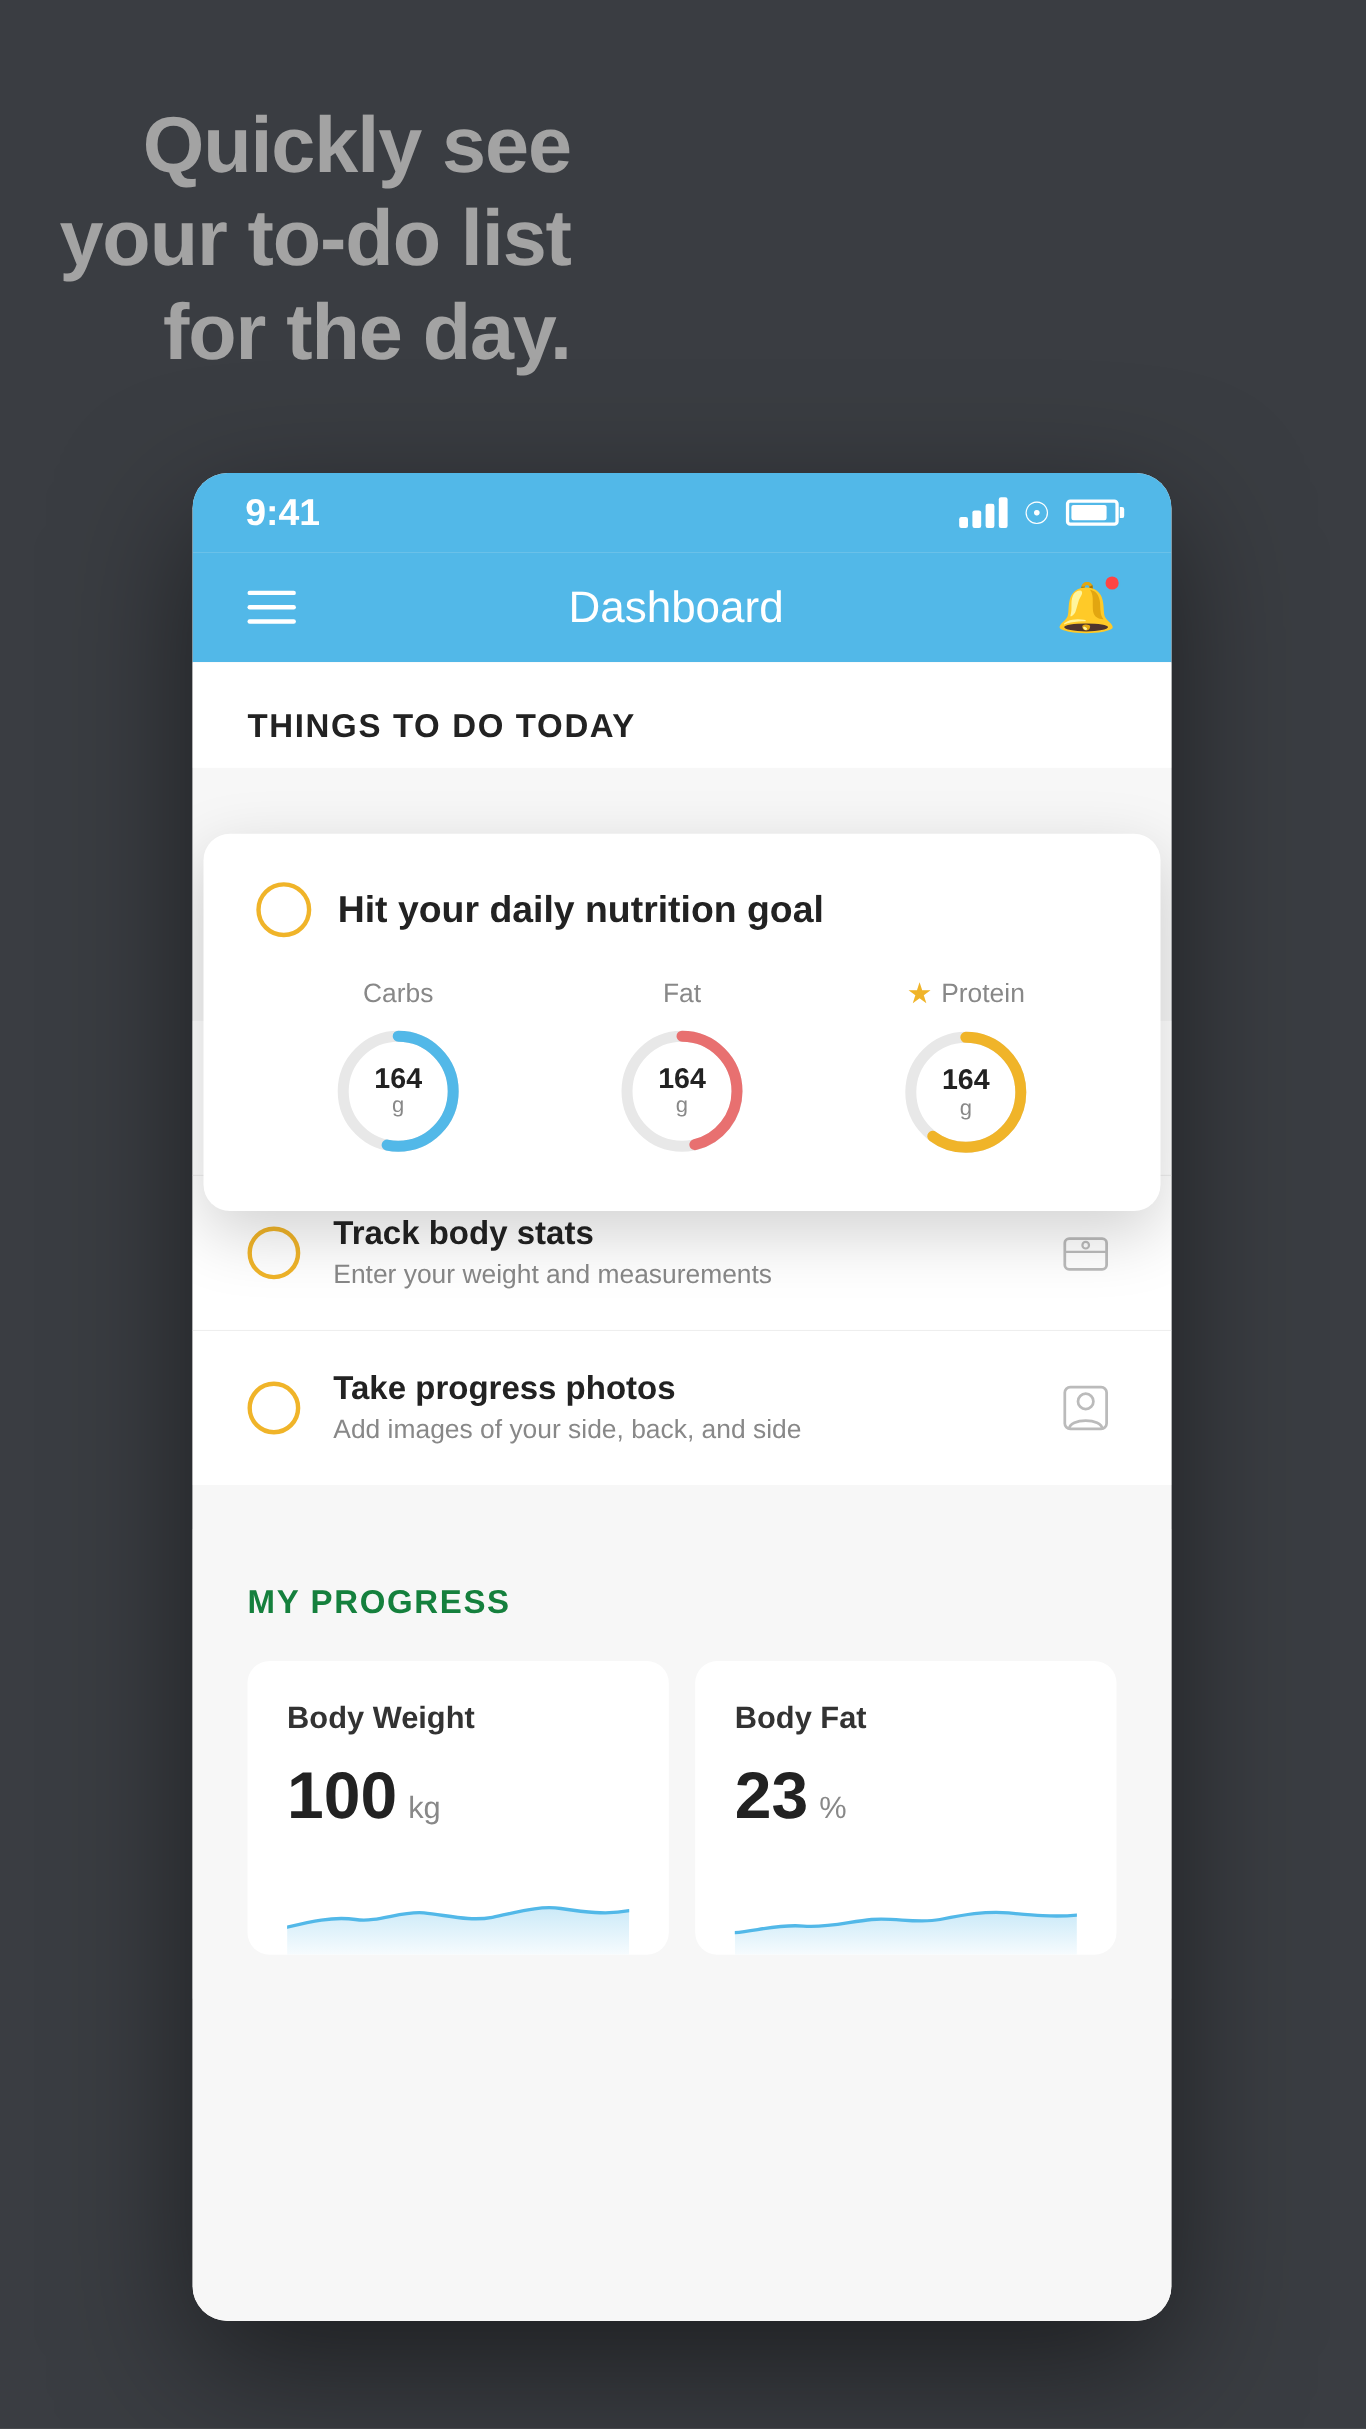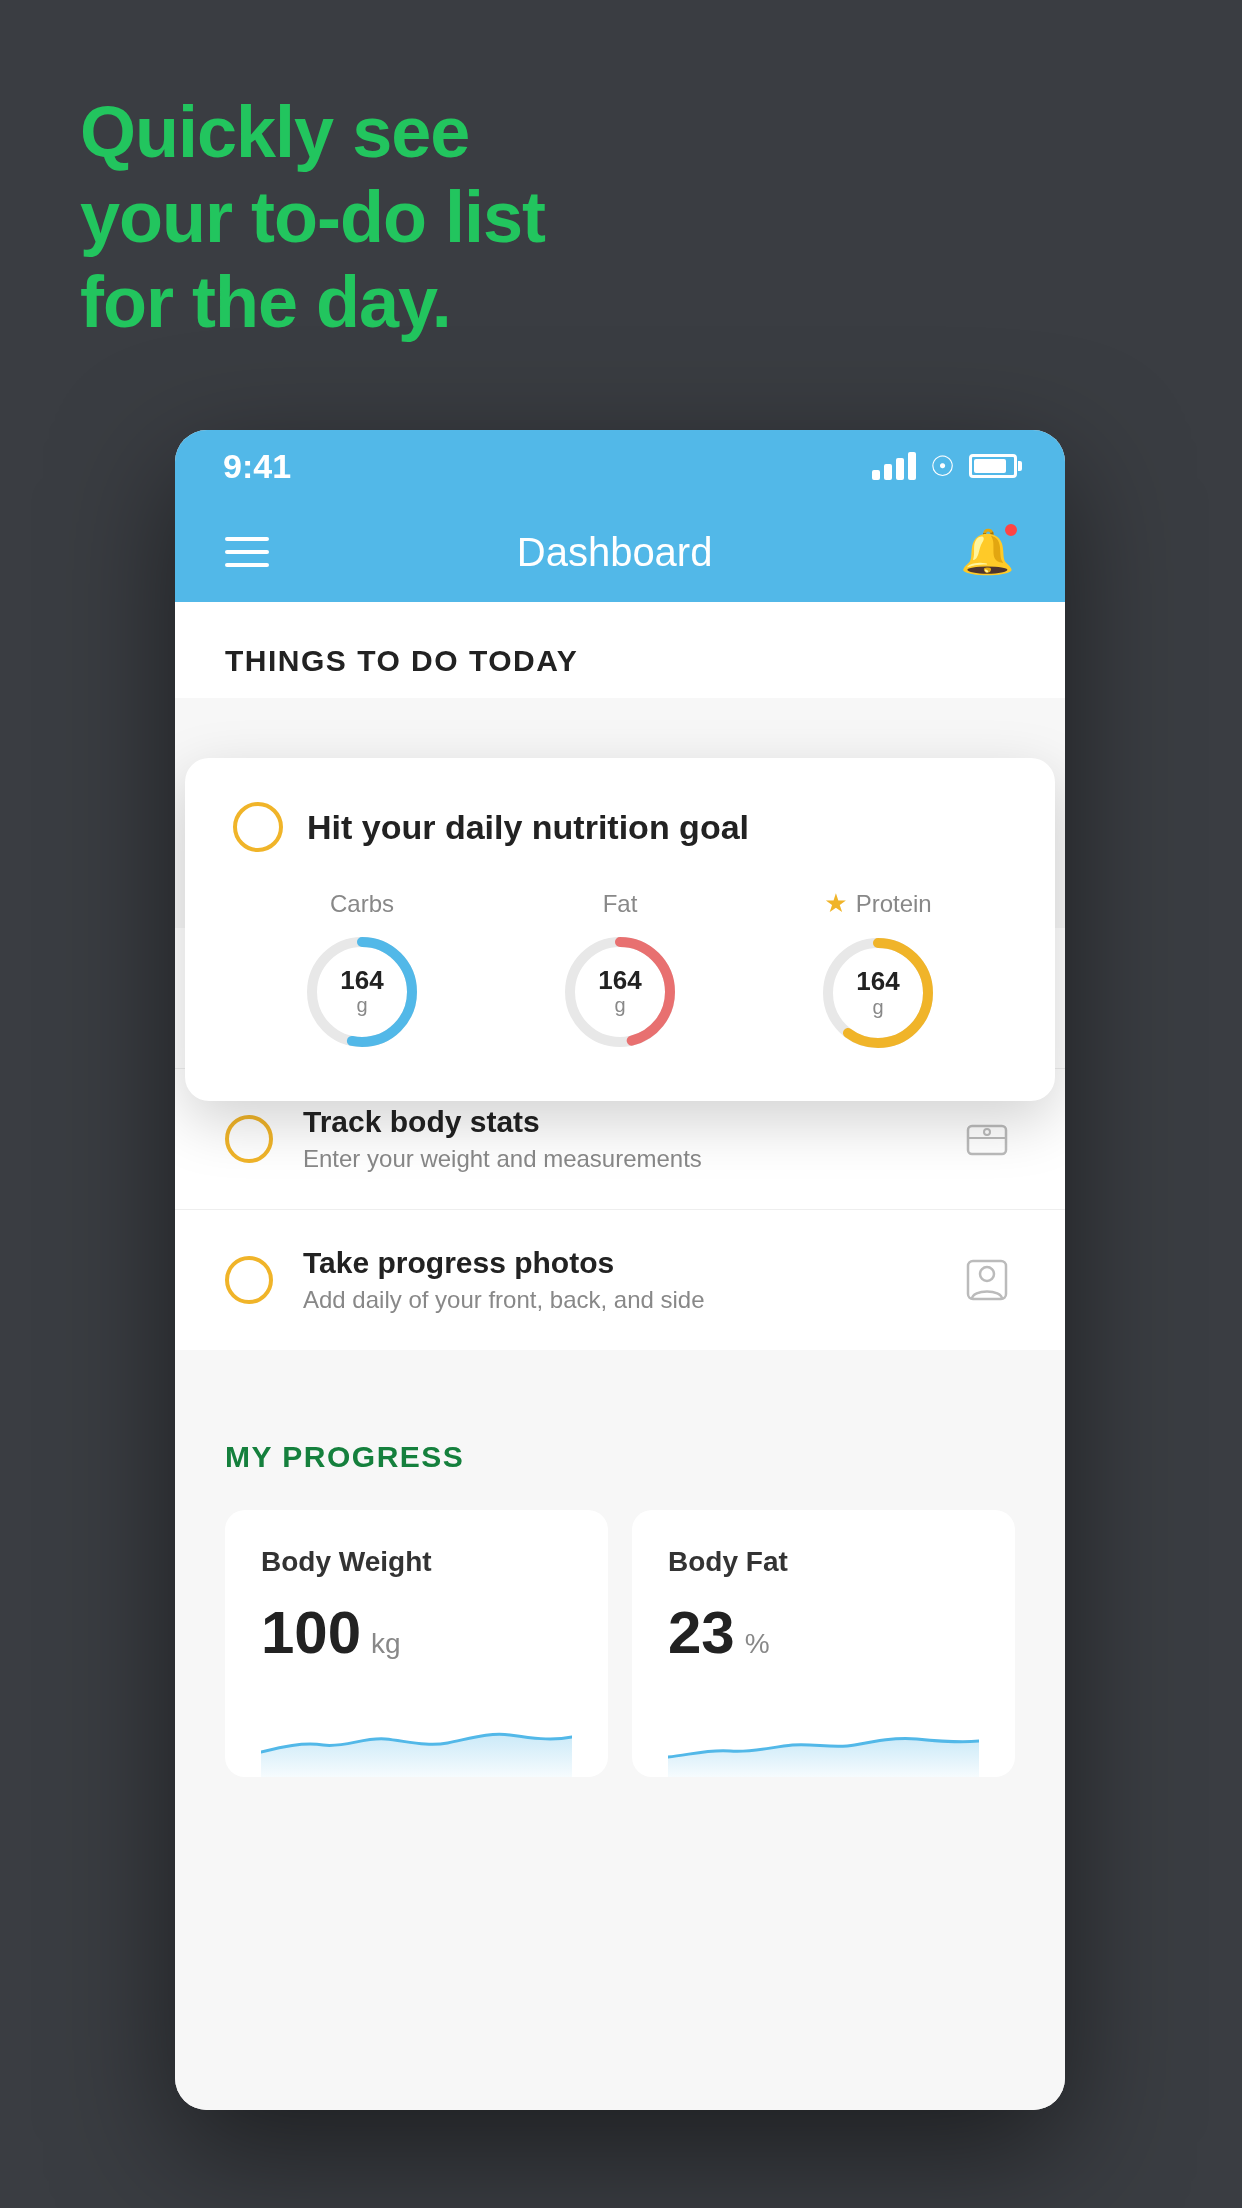--- a/index.html
+++ b/index.html
@@ -10,26 +10,27 @@
       background: #3a3d42;
       font-family: -apple-system, BlinkMacSystemFont, 'Helvetica Neue', Arial, sans-serif;
       position: relative;
       overflow: hidden;
     }
 
     
     .hero-text {
       position: absolute;
       top: 90px;
-      left: 80px;
-      color: #22c55e;
+      left: 54px;
+      color: #a3a3a3;
       font-size: 72px;
       font-weight: 800;
       line-height: 1.18;
       letter-spacing: -1px;
+      text-align: right;
     }
 
     
     .phone-wrapper {
       position: absolute;
       top: 430px;
       left: 175px;
       width: 890px;
       height: 1680px;
     }
@@ -561,21 +562,21 @@
               <path d="M6 24 L44 24" stroke="#bbb" stroke-width="2"></path>
               <circle cx="25" cy="18" r="3" stroke="#bbb" stroke-width="2" fill="none"></circle>
             </svg>
           </div>
         </div>
 
         <div class="todo-item">
           <div class="todo-radio"></div>
           <div class="todo-text-group">
             <div class="todo-name">Take progress photos</div>
-            <div class="todo-desc">Add daily of your front, back, and side</div>
+            <div class="todo-desc">Add images of your side, back, and side</div>
           </div>
           <div class="todo-icon">
             <svg width="50" height="50" viewBox="0 0 50 50" fill="none">
               <rect x="6" y="6" width="38" height="38" rx="5" stroke="#bbb" stroke-width="2.5" fill="none"></rect>
               <circle cx="25" cy="19" r="7" stroke="#bbb" stroke-width="2.5" fill="none"></circle>
               <path d="M10 44 C10 34, 40 34, 40 44" stroke="#bbb" stroke-width="2.5" fill="none"></path>
             </svg>
           </div>
         </div>
 

